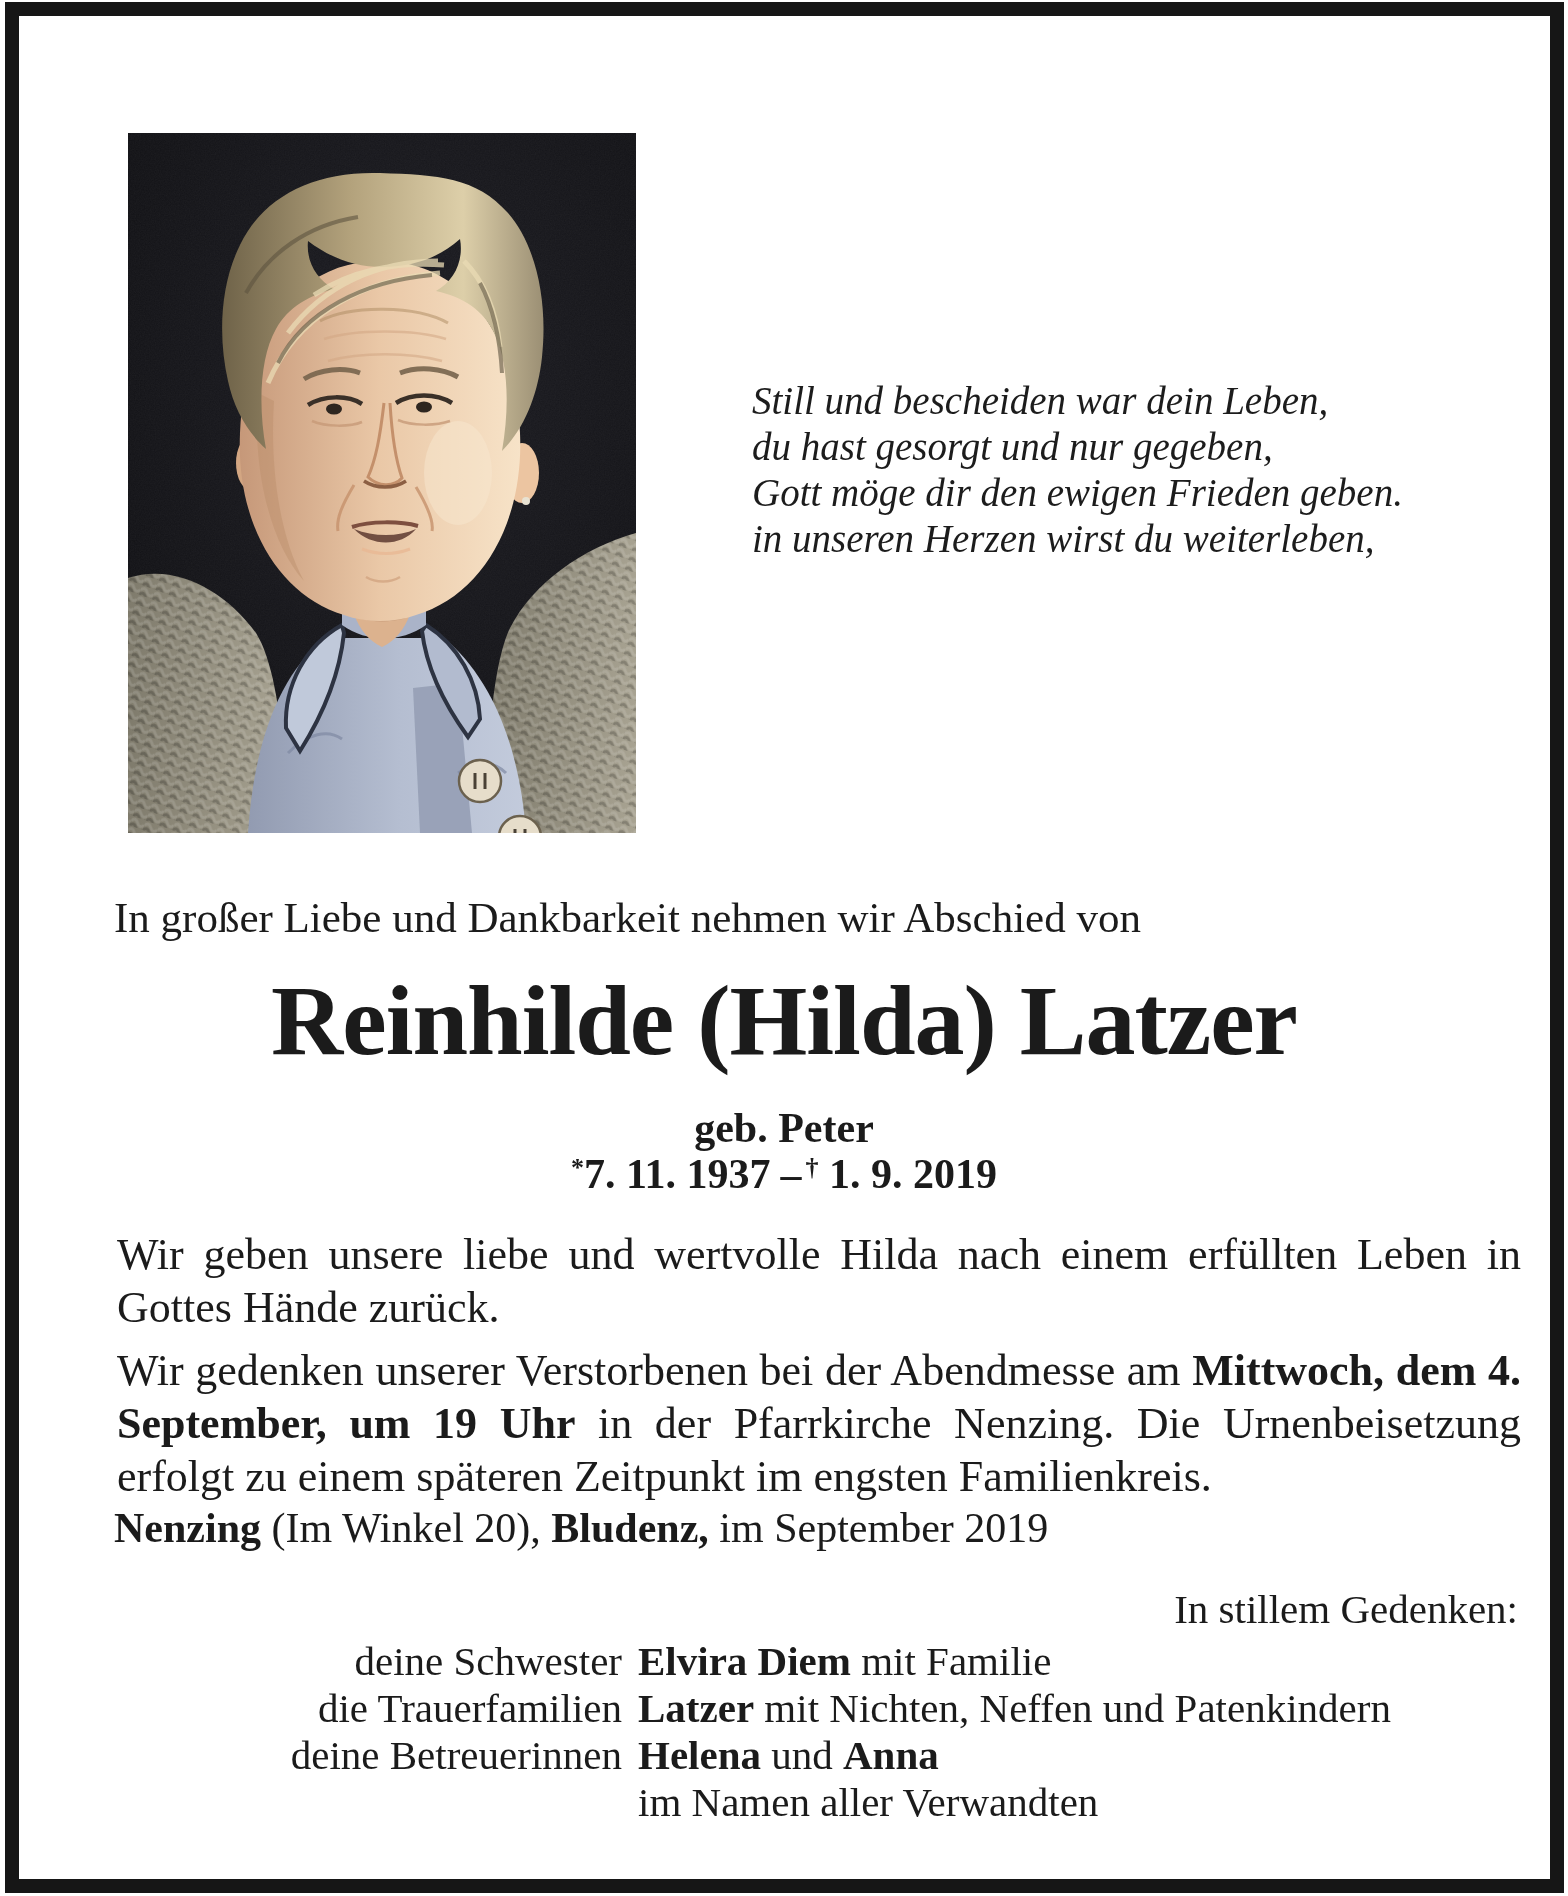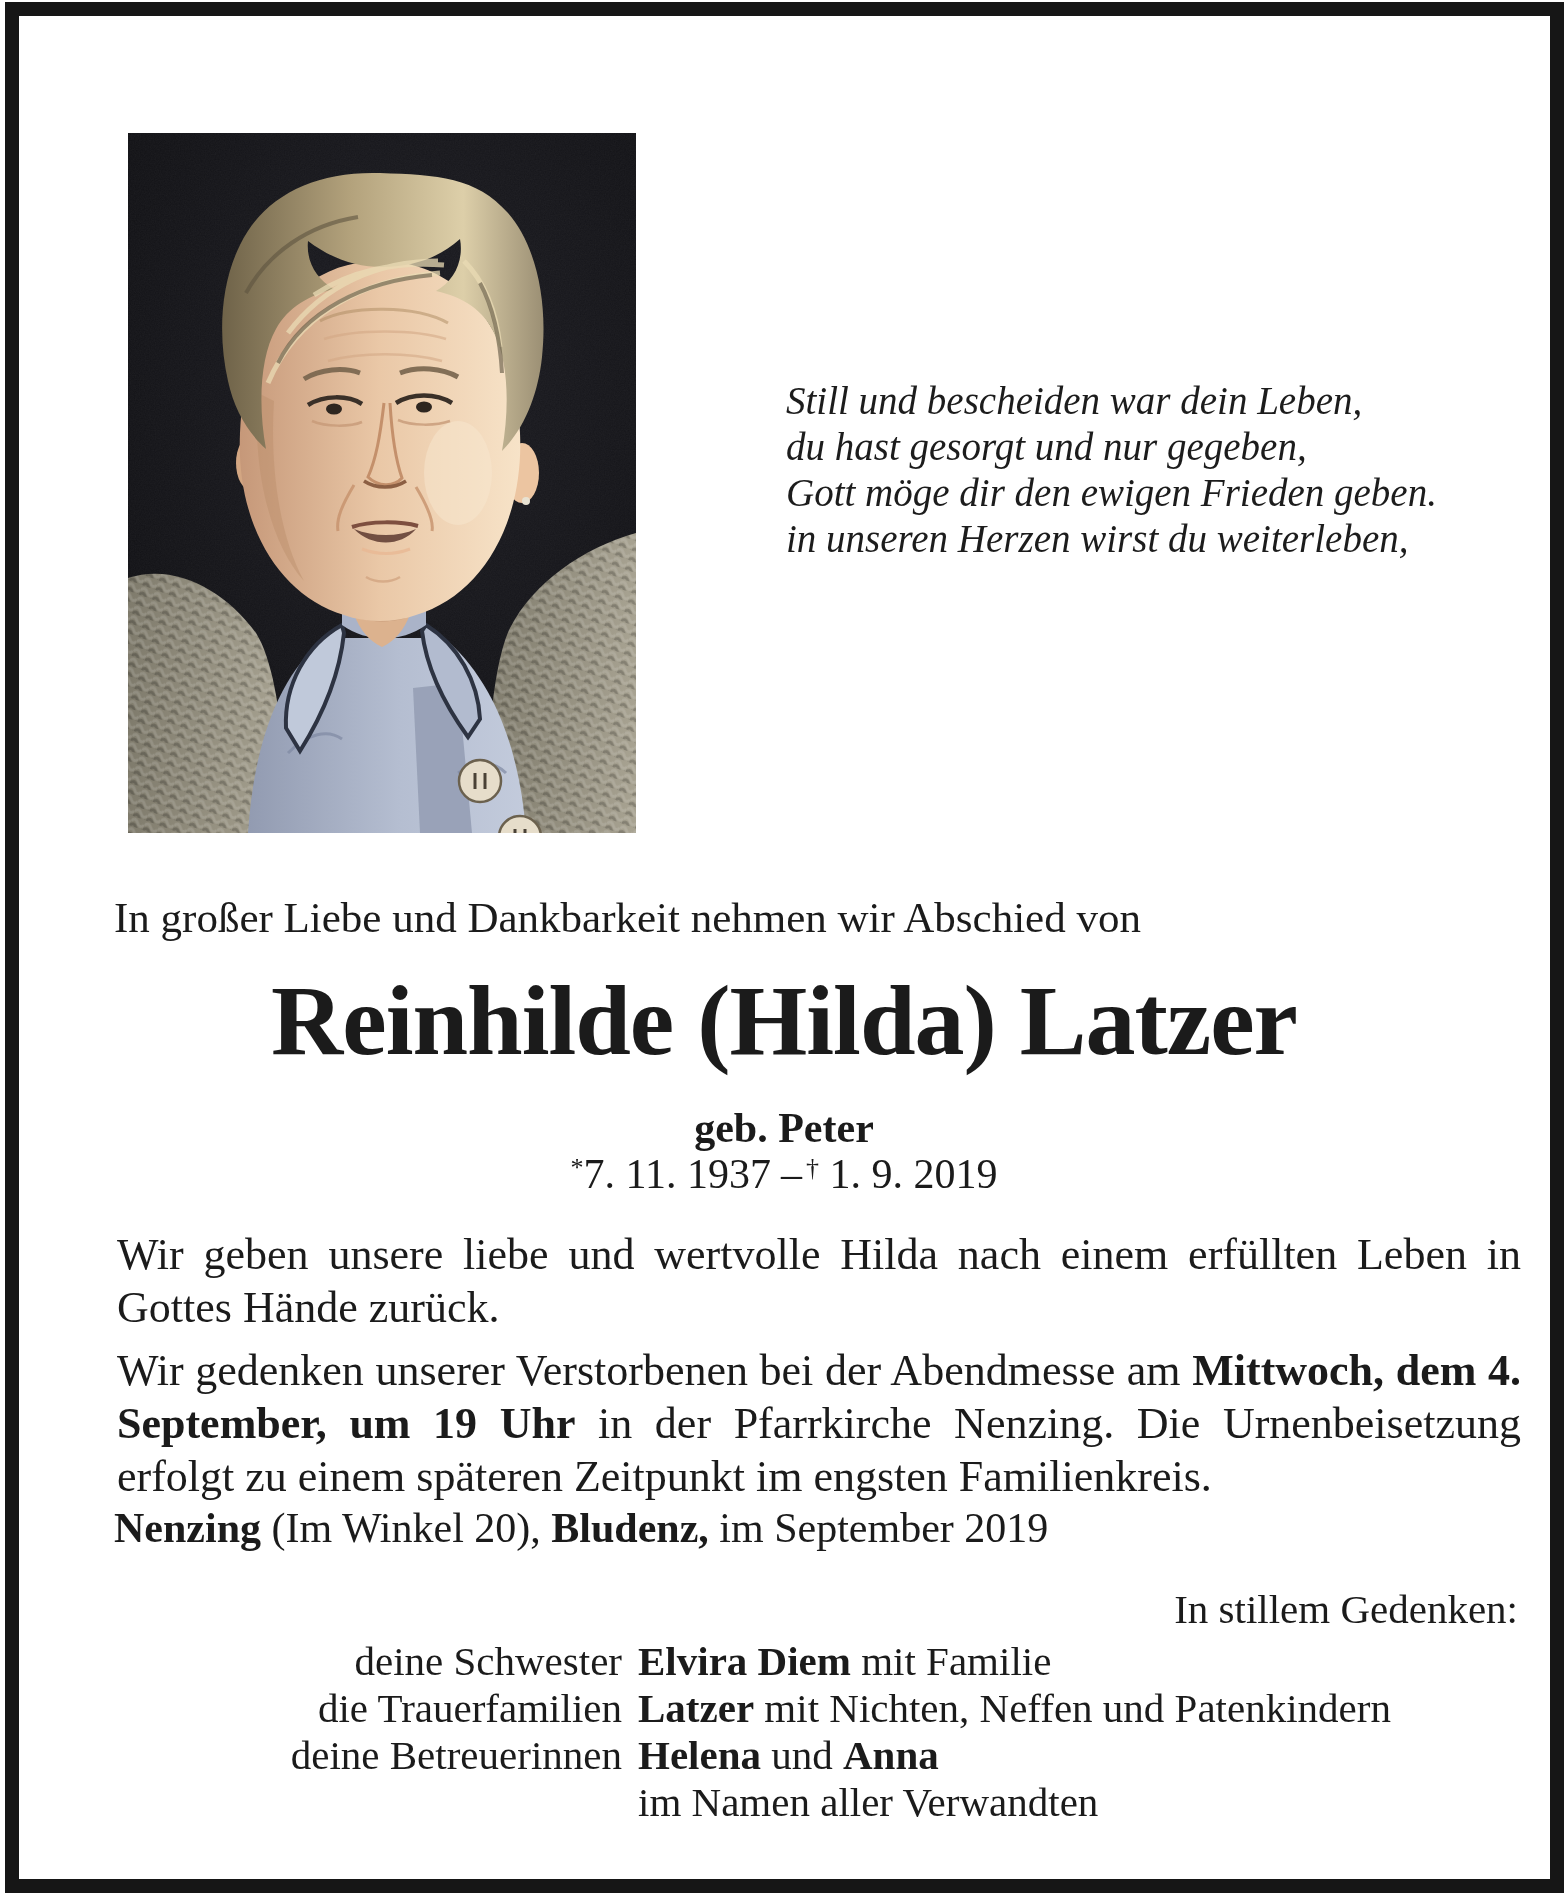--- a/index.html
+++ b/index.html
@@ -11,36 +11,36 @@
   .frame{
     position:absolute;left:5px;top:2px;right:4px;bottom:3px;
     border:14px solid #161616;pointer-events:none;
   }
   .photo{
     position:absolute;left:128px;top:133px;width:508px;height:700px;overflow:hidden;
   }
   .photo svg{display:block;width:100%;height:100%;}
   .poem{
     position:absolute;left:752px;top:378px;width:700px;
-    font-style:italic;font-size:39px;line-height:46px;color:#1c1c1c;margin-left:34px;
+    font-style:italic;font-size:39px;line-height:46px;color:#1c1c1c;
   }
   .farewell{
     position:absolute;left:114px;top:893px;width:1404px;font-size:43px;
   }
   .name{
     position:absolute;left:0;top:966px;width:1568px;text-align:center;
     font-size:100px;line-height:110px;letter-spacing:-1px;font-weight:bold;
   }
   .maiden{
     position:absolute;left:0;top:1104px;width:1568px;text-align:center;
     font-size:42px;font-weight:bold;
   }
   .dates{
     position:absolute;left:0;top:1150px;width:1568px;text-align:center;
-    font-size:42px;font-weight:normal;
+    font-size:42px;font-weight:bold;
   }
   .dates .sup{font-size:0.62em;vertical-align:0.45em;}
   .dates .sep{padding:0 4px 0 10px;}
   .body-par{
     position:absolute;left:117px;width:1404px;
     font-size:44px;line-height:53px;text-align:justify;
   }
   .par1{top:1228px;}
   .par2{top:1344px;}
   .place{

